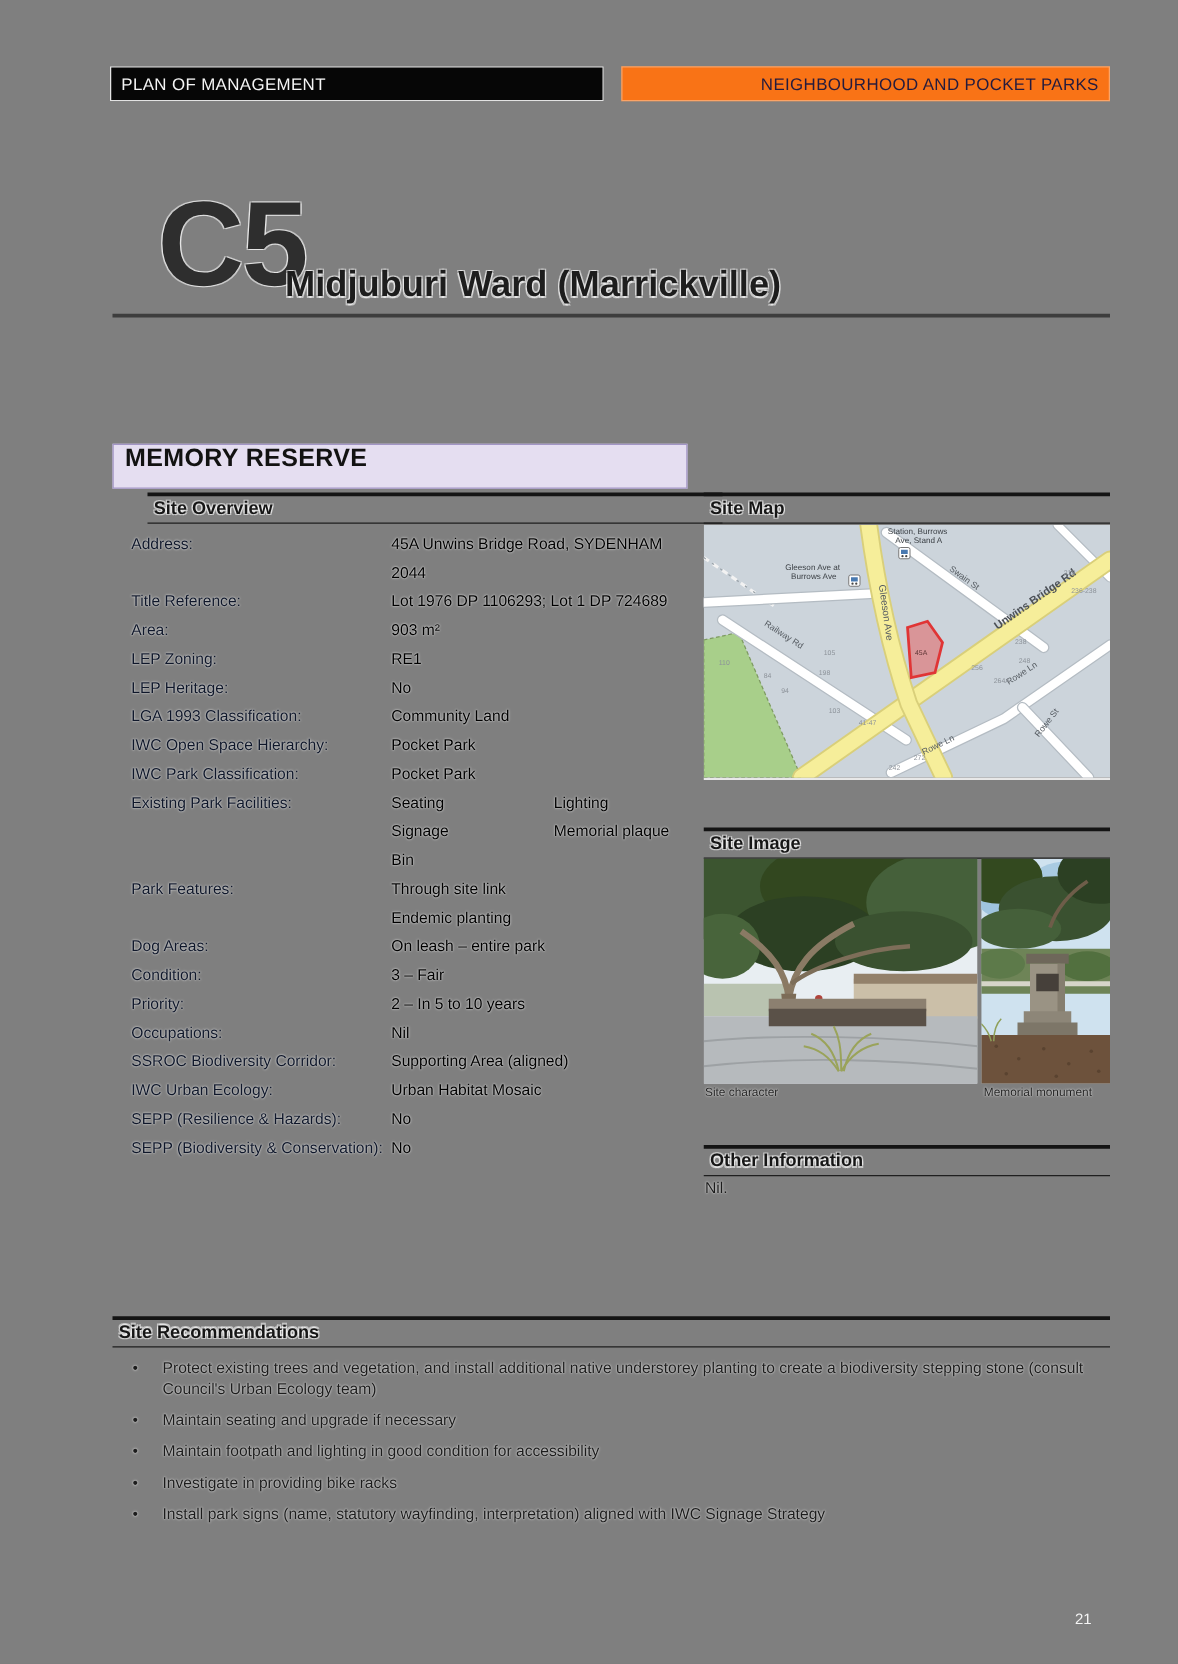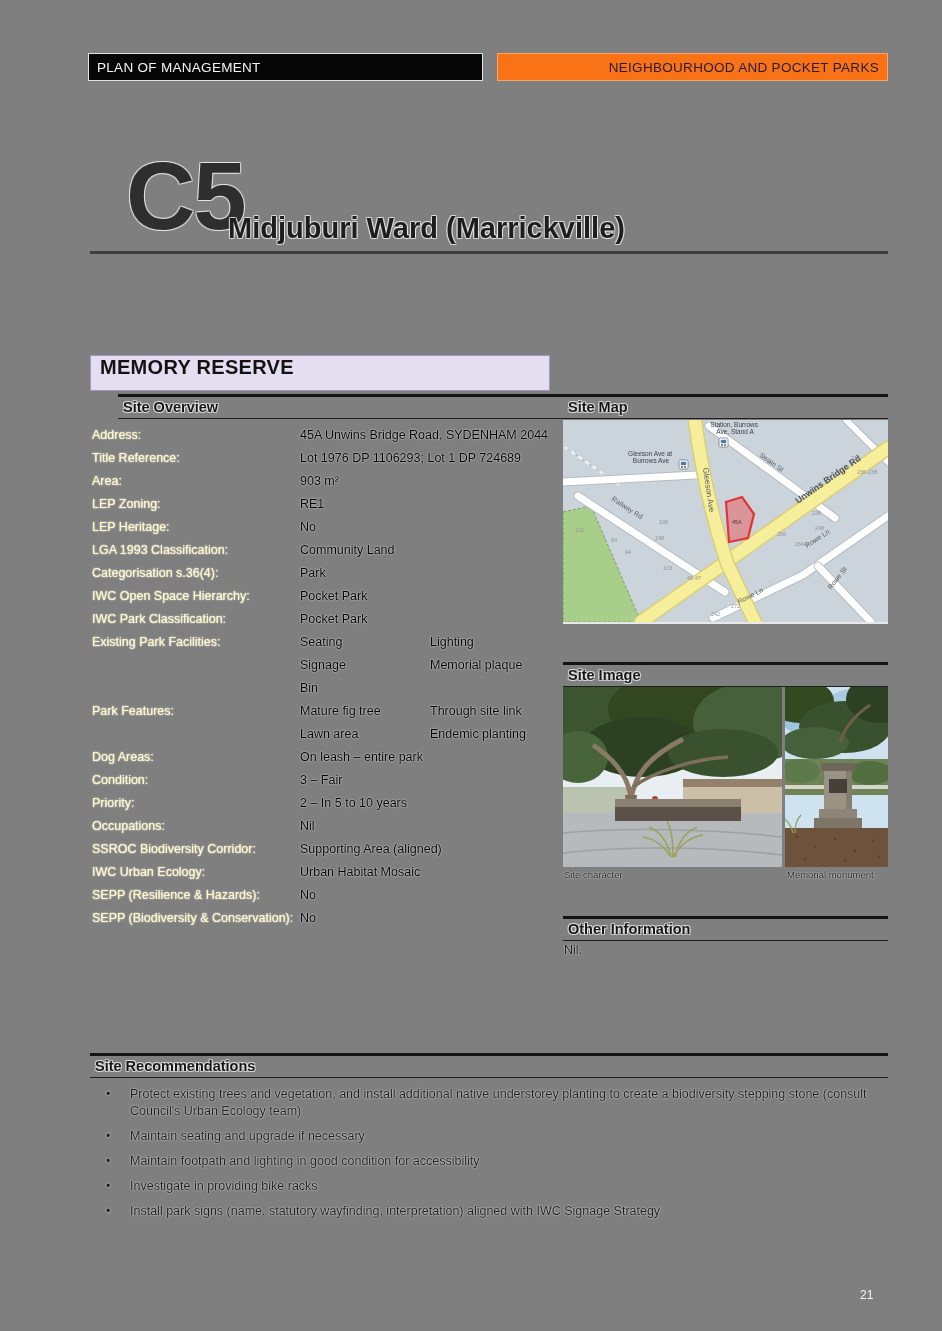--- a/index.html
+++ b/index.html
@@ -26,21 +26,21 @@
     border-top:3px solid #141414;border-bottom:1px solid #1f1f1f;
     font-size:14.5px;font-weight:700;color:#161616;padding:2px 5px 3px 5px;box-sizing:border-box;
   }
   .sec-overview{left:90px;top:394px;width:460px;margin-left:28px;}
   .sec-map{left:563px;top:394px;width:325px;}
   .sec-image{left:563px;top:662px;width:325px;}
   .sec-other{left:563px;top:916px;width:325px;}
   .sec-rec{left:90px;top:1053px;width:798px;}
   .ov-table{left:92px;top:424px;width:458px;font-size:12.5px;}
   .ov-row{display:flex;align-items:flex-start;}
-  .ov-label{width:208px;flex:none;line-height:23px;color:#fef9c3;}
+  .ov-label{width:208px;flex:none;line-height:23px;color:#0f172a;margin-left:13px;}
   .ov-val{line-height:23px;color:#000000;}
   .ov-col1{width:130px;flex:none;}
   .ov-col2{flex:1;}
   .map-wrap{left:563px;top:420px;width:325px;height:202px;border-bottom:2px solid #e8e8e8;}
   .photos{left:563px;top:687px;width:325px;height:180px;display:flex;gap:3px;}
   .photo1{width:219px;height:180px;flex:none;}
   .photo2{width:103px;height:180px;flex:none;}
   .caption{top:869px;font-size:9.5px;color:#1f1f1f;}
   .caption-1{left:564px;}
   .caption-2{left:787px;}
@@ -97,24 +97,20 @@
       </div>
       <div class="ov-row">
         <div class="ov-label halo">LEP Heritage:</div>
         <div class="ov-val halo">No</div>
       </div>
       <div class="ov-row">
         <div class="ov-label halo">LGA 1993 Classification:</div>
         <div class="ov-val halo">Community Land</div>
       </div>
       <div class="ov-row">
-        <div class="ov-label halo">Categorisation s.36(4):</div>
-        <div class="ov-val halo">Park</div>
-      </div>
-      <div class="ov-row">
         <div class="ov-label halo">IWC Open Space Hierarchy:</div>
         <div class="ov-val halo">Pocket Park</div>
       </div>
       <div class="ov-row">
         <div class="ov-label halo">IWC Park Classification:</div>
         <div class="ov-val halo">Pocket Park</div>
       </div>
       <div class="ov-row">
         <div class="ov-label halo">Existing Park Facilities:</div>
         <div class="ov-val ov-col1">
@@ -123,24 +119,20 @@
           <div class="halo">Bin</div>
         </div>
         <div class="ov-val ov-col2">
           <div class="halo">Lighting</div>
           <div class="halo">Memorial plaque</div>
           <div class="halo">&nbsp;</div>
         </div>
       </div>
       <div class="ov-row">
         <div class="ov-label halo">Park Features:</div>
-        <div class="ov-val ov-col1">
-          <div class="halo">Mature fig tree</div>
-          <div class="halo">Lawn area</div>
-        </div>
         <div class="ov-val ov-col2">
           <div class="halo">Through site link</div>
           <div class="halo">Endemic planting</div>
         </div>
       </div>
       <div class="ov-row">
         <div class="ov-label halo">Dog Areas:</div>
         <div class="ov-val halo">On leash – entire park</div>
       </div>
       <div class="ov-row">

